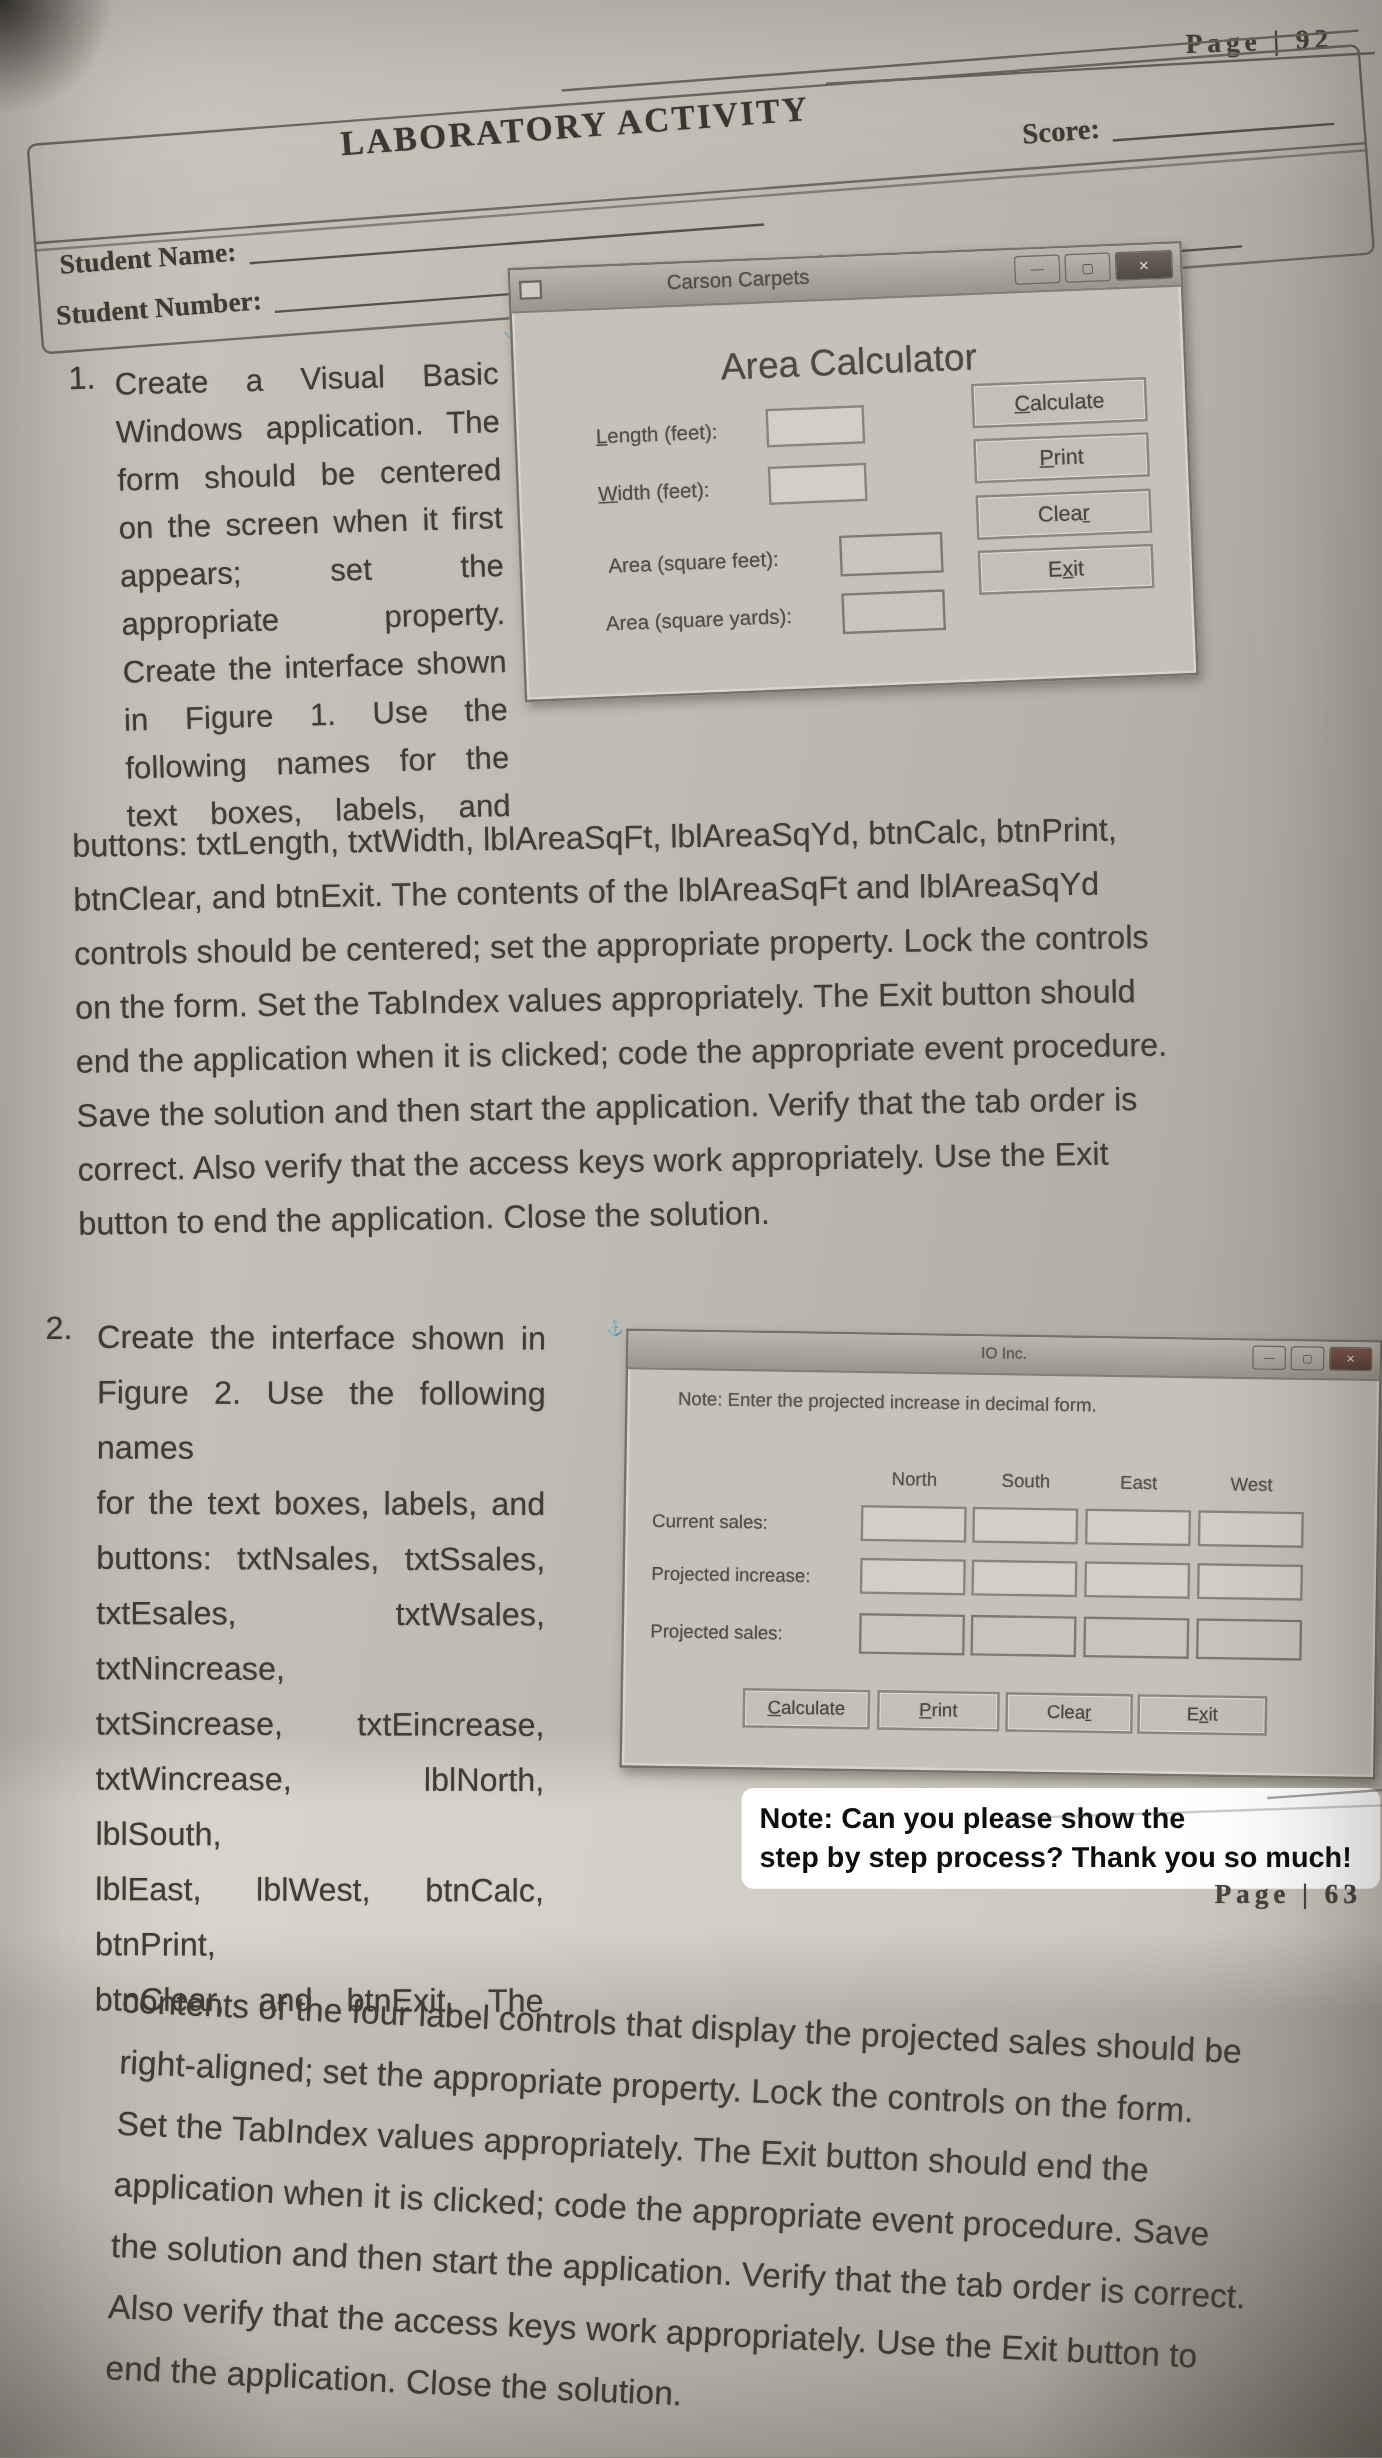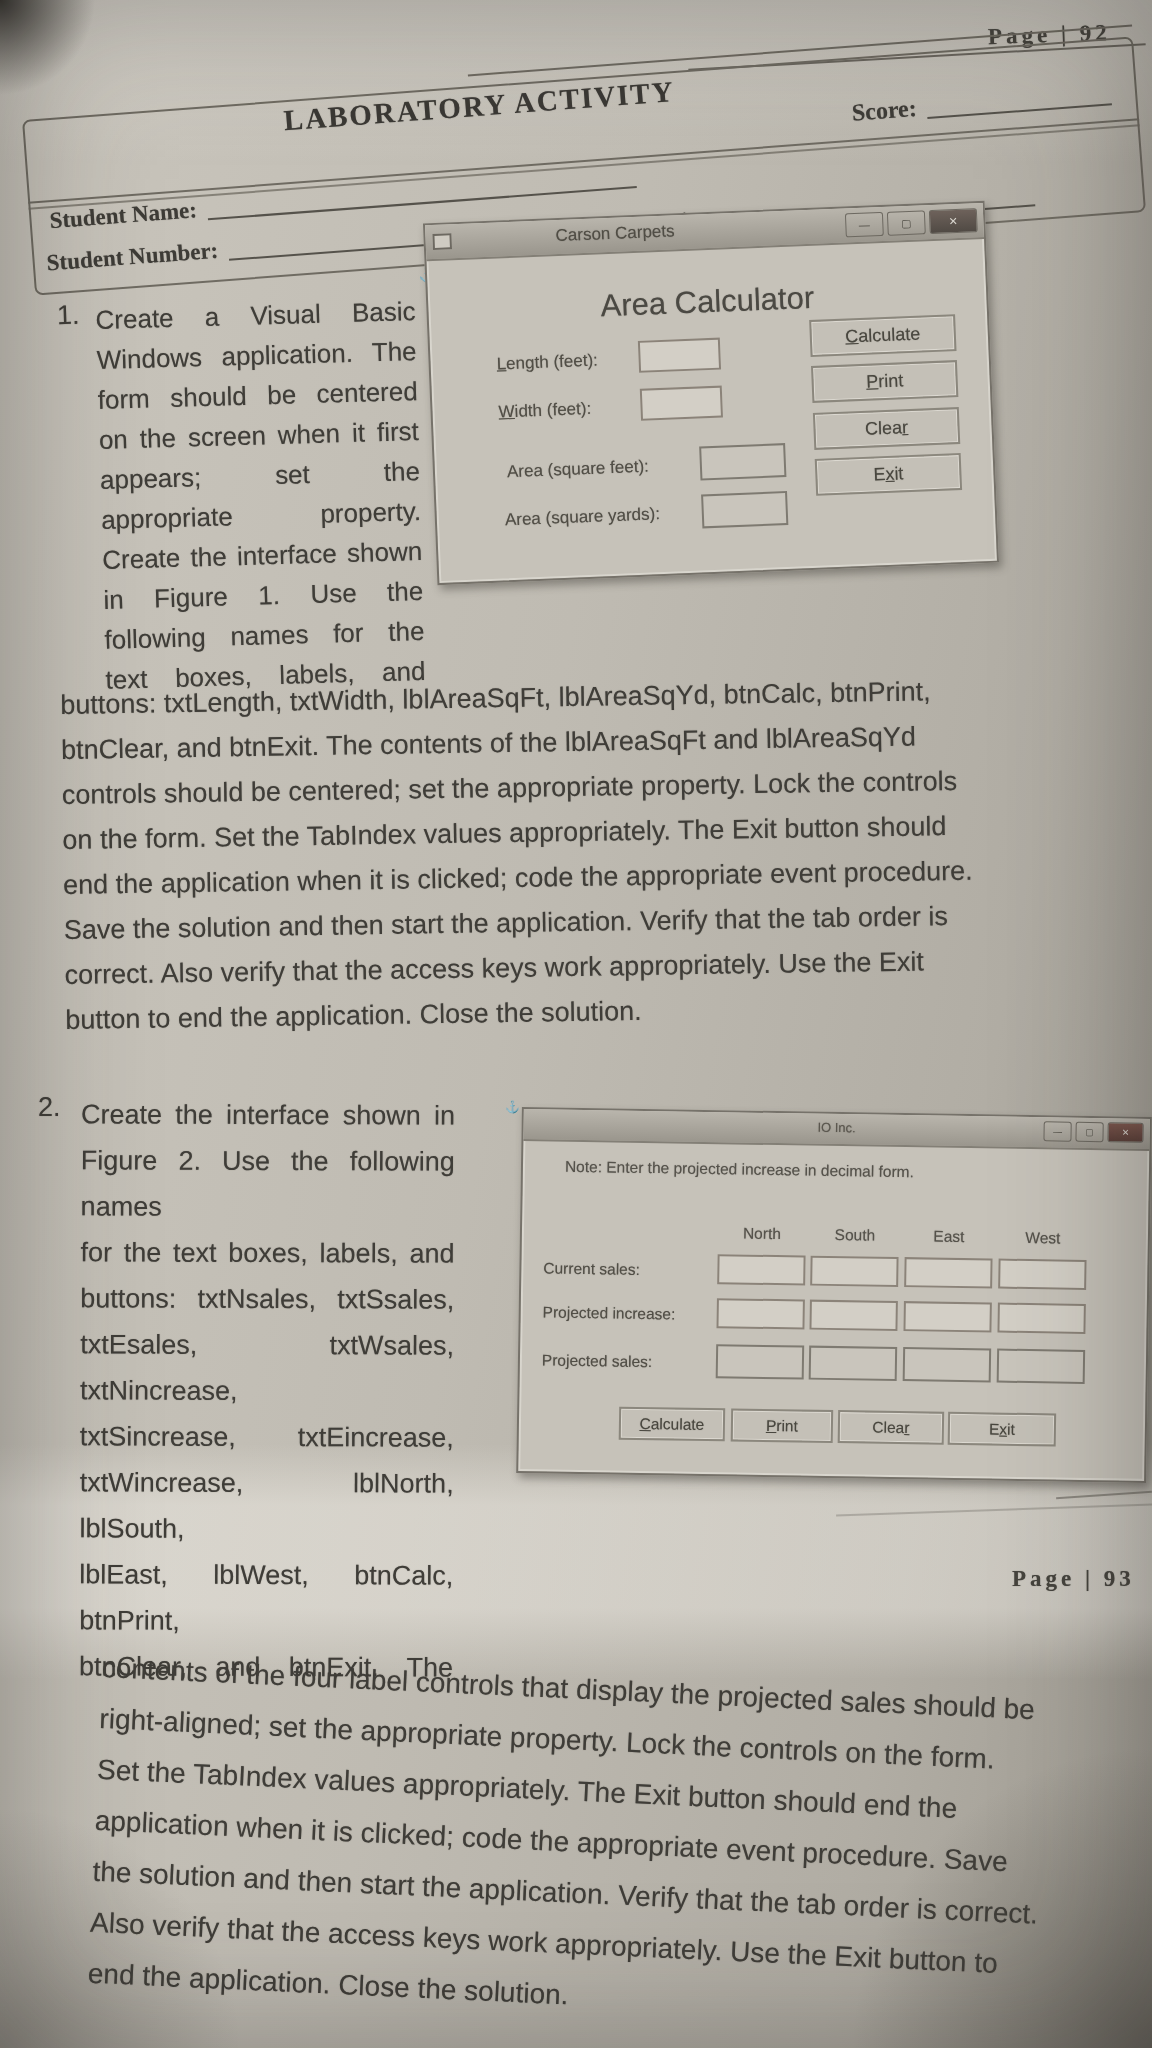--- a/index.html
+++ b/index.html
@@ -264,24 +264,26 @@
         <span style="text-decoration: underline;">r</span>
       </button>
     <button class="fbtn scan" style="left:429px;width:108px;">
         <span>E</span>
         <span style="text-decoration: underline;">x</span>
         <span>i</span>
         <span>t</span>
       </button>
   </div>
 
+  <div class="abs overlay-note">Note: Can you please show the
+step by step process? Thank you so much!</div>
   <div class="edge-line" style="left:1056px;top:1494px;width:96px;transform:rotate(-4deg);"></div>
   <div class="edge-line" style="left:836px;top:1509px;width:318px;opacity:.55;transform:rotate(-2deg);"></div>
 
-  <div class="abs pg-marker scan" style="left:1012px;top:1566px;">Page | 93</div>
+  <div class="abs pg-marker scan" style="left:1012px;top:1566px;">Page | 63</div>
   <div class="abs para pg93-para scan">contents of the four label controls that display the projected sales should be
 right-aligned; set the appropriate property. Lock the controls on the form.
 Set the TabIndex values appropriately. The Exit button should end the
 application when it is clicked; code the appropriate event procedure. Save
 the solution and then start the application. Verify that the tab order is correct.
 Also verify that the access keys work appropriately. Use the Exit button to
 end the application. Close the solution.</div>
 
 </div>
 

